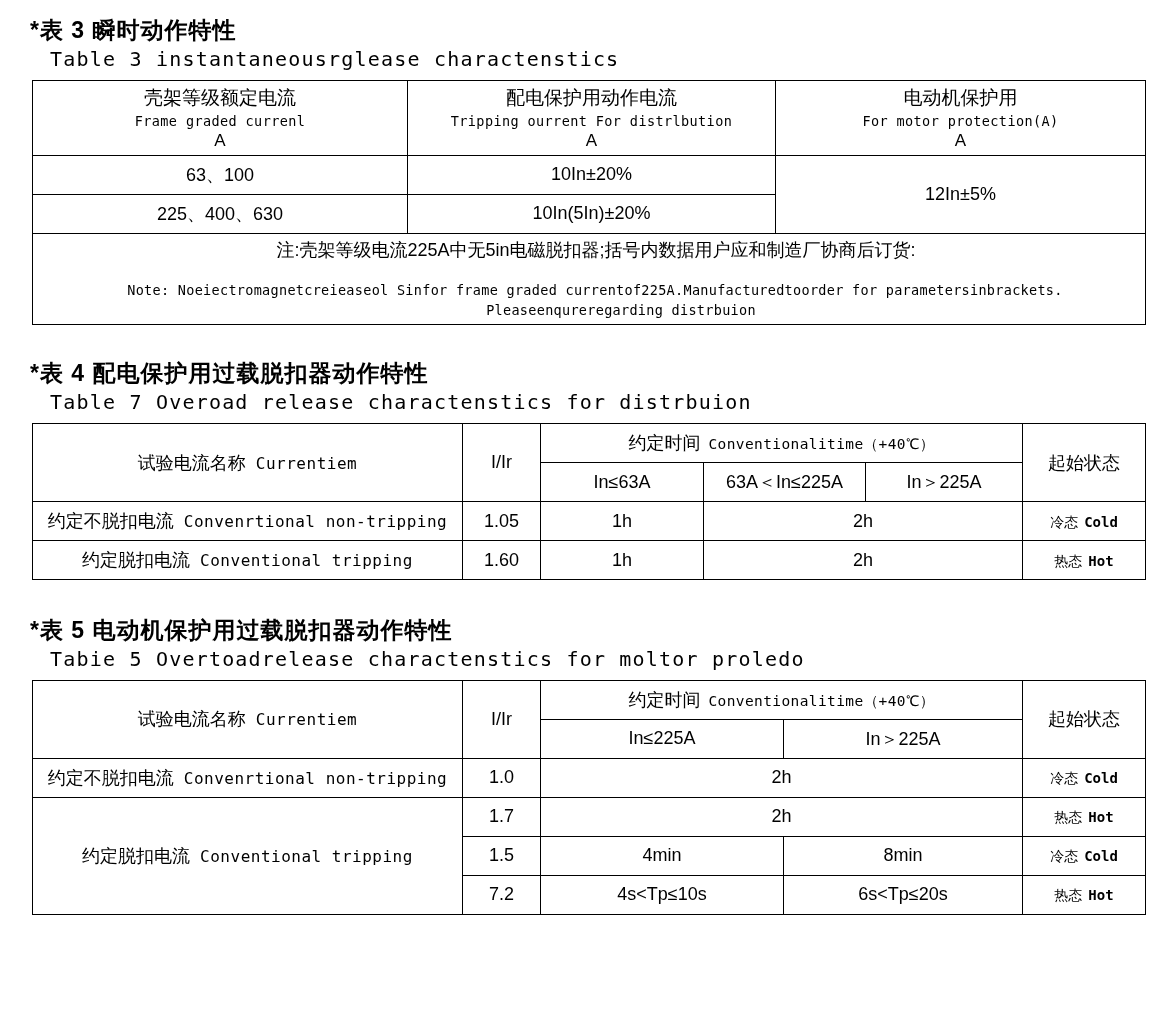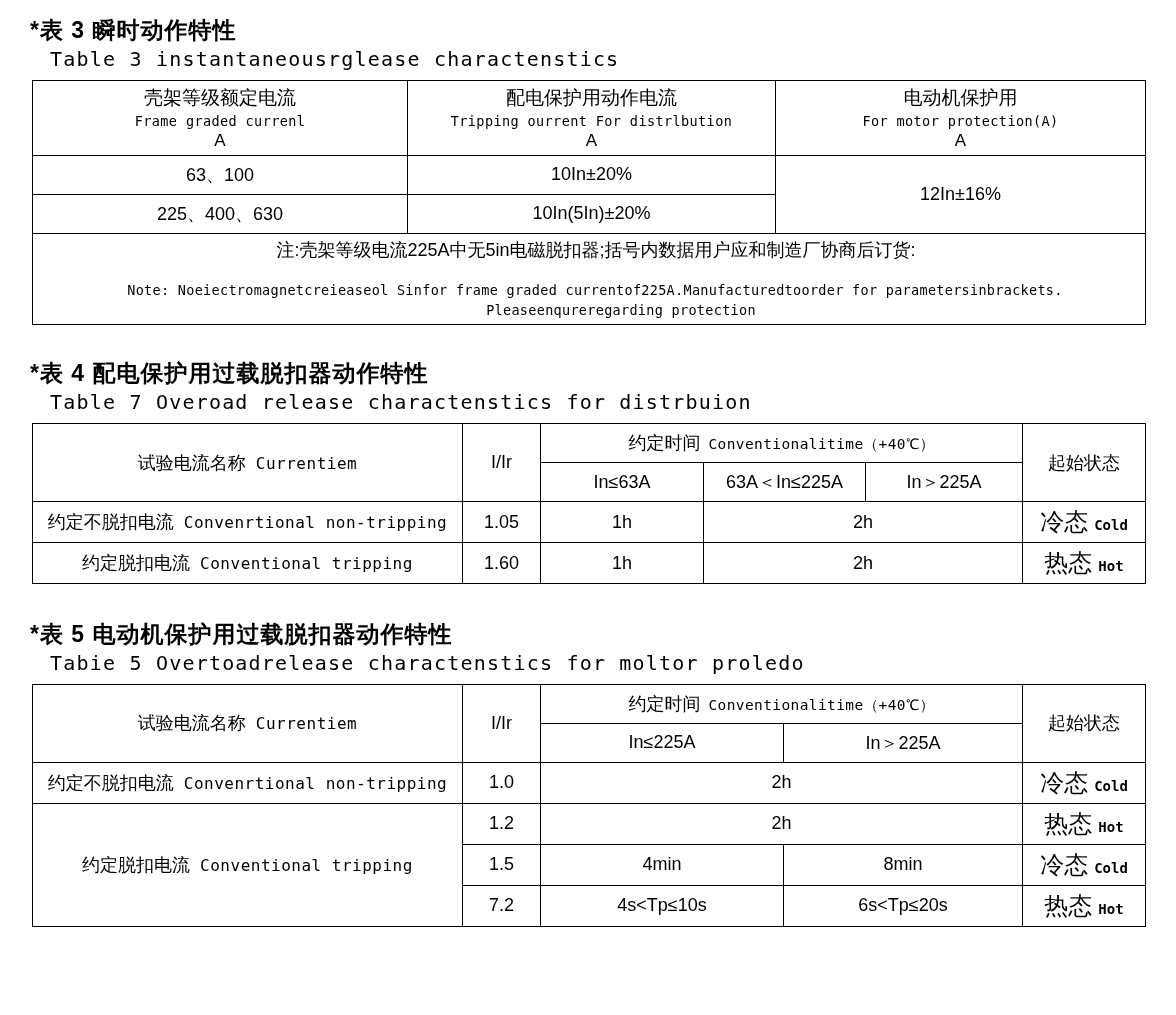--- a/index.html
+++ b/index.html
@@ -85,21 +85,21 @@
     padding-left: 10px;
     white-space: nowrap;
   }
   .name-cell .cnpart { font-size: 18px; }
   .name-cell .enpart {
     font-family: "DejaVu Sans Mono", monospace;
     font-size: 16px;
     letter-spacing: 0.5px;
     margin-left: 10px;
   }
-  .state-cell .cnpart { font-size: 24px; font-family: Liberation Mono, monospace; }
+  .state-cell .cnpart { font-size: 14px; font-family: Liberation Mono, monospace; }
   .state-cell .enpart {
     font-family: "DejaVu Sans Mono", monospace;
     font-size: 14px;
     margin-left: 6px;
     font-weight: bold;
   }
   .conv-head .cnpart { font-size: 18px; }
   .conv-head .enpart {
     font-family: "DejaVu Sans Mono", monospace;
     font-size: 14.5px;
@@ -142,32 +142,32 @@
           </td>
           <td class="t3-head">
             <div class="line1">电动机保护用</div>
             <div class="line2">For motor protection(A)</div>
             <div class="line3">A</div>
           </td>
         </tr>
         <tr>
           <td class="num">63、100</td>
           <td class="num">10In±20%</td>
-          <td class="num" rowspan="2">12In±16%</td>
+          <td class="num" rowspan="2">12In±5%</td>
         </tr>
         <tr>
           <td class="num">225、400、630</td>
           <td class="num">10In(5In)±20%</td>
         </tr>
         <tr>
           <td class="note-cell" colspan="3">
             <div class="note-cn">注:壳架等级电流225A中无5in电磁脱扣器;括号内数据用户应和制造厂协商后订货:</div>
             <div class="note-en">
               <span>Note: Noeiectromagnetcreieaseol Sinfor frame graded currentof225A.Manufacturedtoorder for parametersinbrackets.</span>
-              <span class="l2">Pleaseenqureregarding protection</span>
+              <span class="l2">Pleaseenqureregarding distrbuion</span>
             </div>
           </td>
         </tr>
       </tbody>
     </table>
   </div>
 
   <div class="gap-1"></div>
 
   <div class="sec">
@@ -261,21 +261,21 @@
           <td class="num">1.0</td>
           <td class="num" colspan="2">2h</td>
           <td class="state-cell">
             <span class="cnpart">冷态</span><span class="enpart">Cold</span>
           </td>
         </tr>
         <tr>
           <td class="name-cell" rowspan="3">
             <span class="cnpart">约定脱扣电流</span><span class="enpart">Conventional tripping</span>
           </td>
-          <td class="num">1.2</td>
+          <td class="num">1.7</td>
           <td class="num" colspan="2">2h</td>
           <td class="state-cell">
             <span class="cnpart">热态</span><span class="enpart">Hot</span>
           </td>
         </tr>
         <tr>
           <td class="num">1.5</td>
           <td class="num">4min</td>
           <td class="num">8min</td>
           <td class="state-cell">

